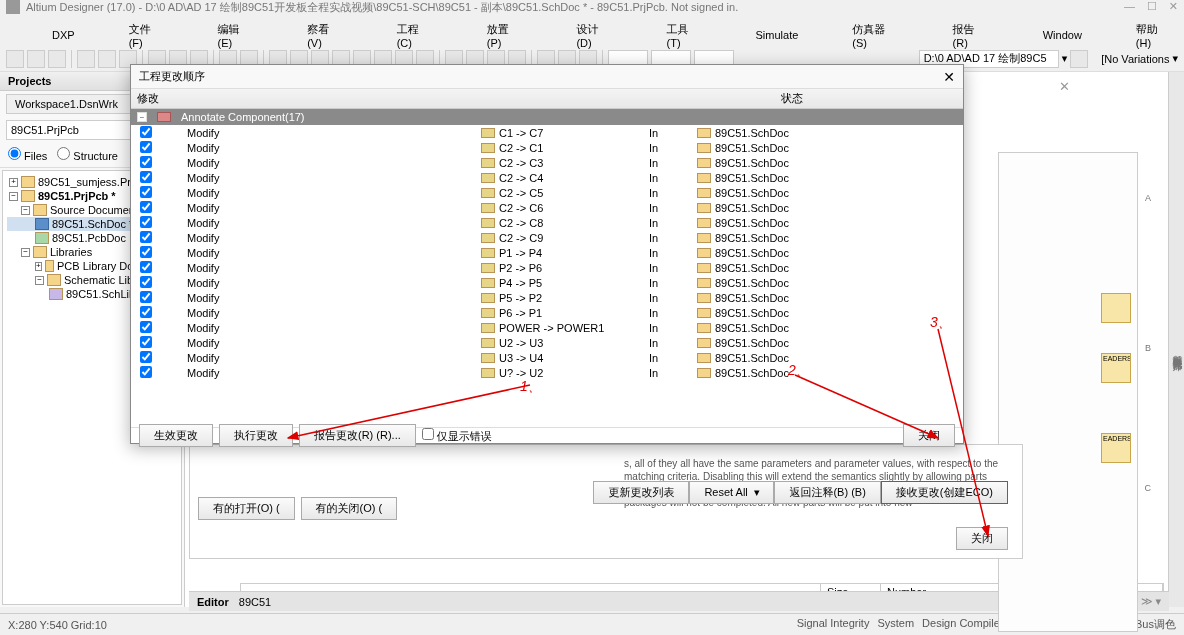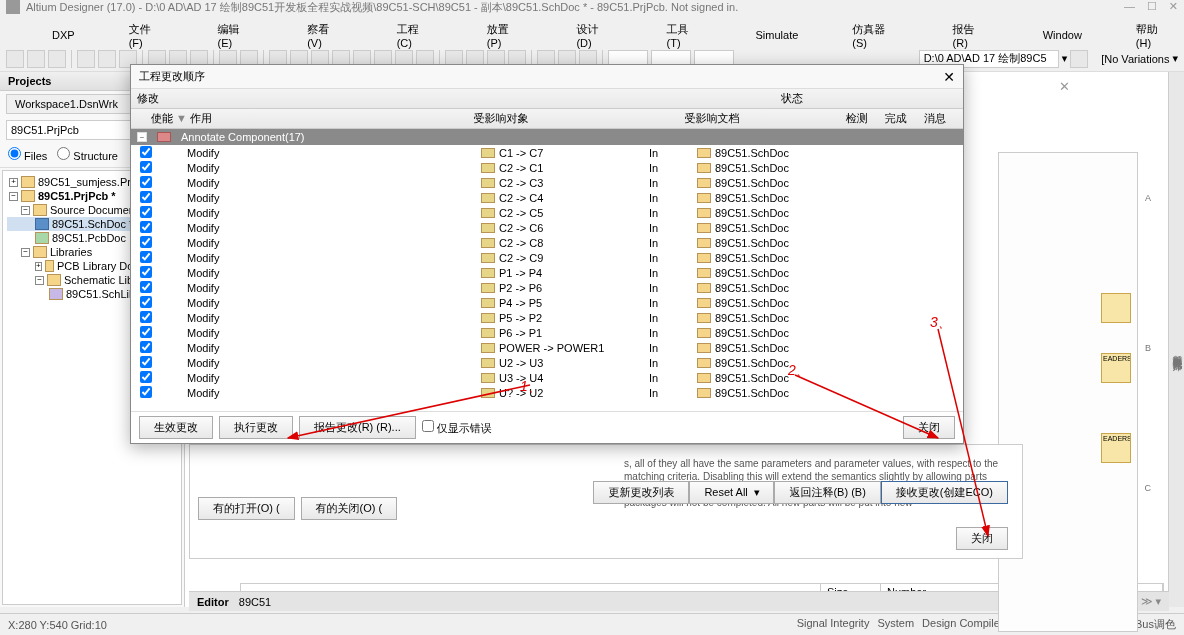--- a/index.html
+++ b/index.html
@@ -39,21 +39,21 @@
 .group-row { background: #8a8a8a; color: #fff; height: 16px; display: flex; align-items: center; padding-left: 20px; gap: 10px; }
 .group-row .fold { width: 10px; height: 10px; border: 1px solid #ddd; display: inline-flex; align-items: center; justify-content: center; font-size: 8px; margin-left: -14px; background: #fff; color: #555;}
 .chg-row { display: flex; align-items: center; height: 15px; }
 .chg-row .ck { width: 30px; text-align: center; }
 .chg-row .act { width: 170px; padding-left: 26px; }
 .chg-row .obj { width: 168px; display: flex; align-items: center; gap: 4px; }
 .chg-row .obj .des { width: 14px; height: 10px; background: #e8d688; border: 1px solid #b89556; }
 .chg-row .inw { width: 48px; }
 .chg-row .doc { width: 200px; display: flex; align-items: center; gap: 4px; }
 .chg-row .doc .dfi { width: 14px; height: 10px; background: #f5d58a; border: 1px solid #b89556; }
-.dlg-foot { height: 32px; display: flex; align-items: center; padding: 0 8px; gap: 6px; border-top: 1px solid #ddd; }
+.dlg-foot { height: 16px; display: flex; align-items: center; padding: 0 8px; gap: 6px; border-top: 1px solid #ddd; }
 .btn { background: linear-gradient(#fbfbfb,#e8e8e8); border: 1px solid #aaa; padding: 3px 14px; cursor: pointer; }
 .close-btn { margin-left: auto; }
 .secondary-panel { position: absolute; left: 189px; top: 444px; width: 834px; height: 115px; background: #fff; border: 1px solid #ccc; z-index: 10; }
 .sec-txt { position: absolute; right: 18px; top: 12px; width: 380px; font-size: 10px; color: #555; line-height: 1.3; }
 .sec-btns { position: absolute; bottom: 38px; left: 8px; display: flex; gap: 6px; justify-content: flex-end; }
 .sec-btns2 { position: absolute; bottom: 54px; right: 14px; display: flex; }
 .sec-close { position: absolute; bottom: 8px; right: 14px; }
 .arrow { position: absolute; z-index: 30; pointer-events: none; }
 .arrow-label { position: absolute; color: #d00; font-size: 14px; font-style: italic; z-index: 31; }
 .statusbar { position: absolute; bottom: 0; left: 0; right: 0; height: 22px; background: #f0f0f0; border-top: 1px solid #ccc; display: flex; align-items: center; padding: 0 8px; color: #555; }
@@ -220,30 +220,20 @@
 <div class="dialog">
   <div class="dlg-title">
     <span>工程更改顺序</span>
     <span class="x">✕</span>
   </div>
   <div class="dlg-body">
     <div class="dlg-cols">
       <div class="c1">修改</div>
       <div class="c5" style="margin-left:auto;width:auto;padding-right:160px">状态</div>
     </div>
-    <div class="dlg-cols">
-      <div class="c1" style="padding-left:20px"><span>使能</span> <span style="color:#888">▼</span> <span>作用</span></div>
-      <div class="c2"></div>
-      <div class="c3">受影响对象</div>
-      <div class="c4"></div>
-      <div class="c5">受影响文档</div>
-      <div class="c6">检测</div>
-      <div class="c7">完成</div>
-      <div class="c8">消息</div>
-    </div>
     <div class="group-row">
       <span class="fold">−</span>
       <span class="fi" style="display:inline-block;width:14px;height:10px;background:#d88;border:1px solid #a55"></span>
       <span>Annotate Component(17)</span>
     </div>
     <div id="rows-container">
         <div class="chg-row">
           <span class="ck"><input type="checkbox" checked="" style=""></span>
           <span class="act">Modify</span>
           <span style="width:150px"></span>

